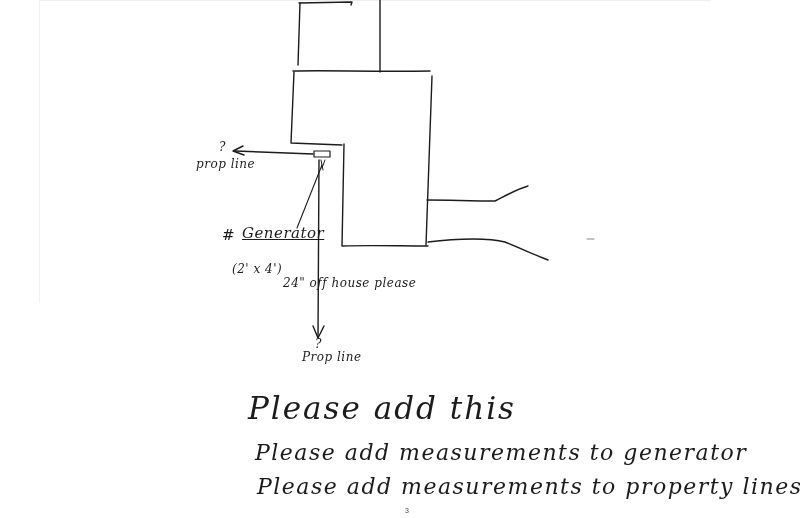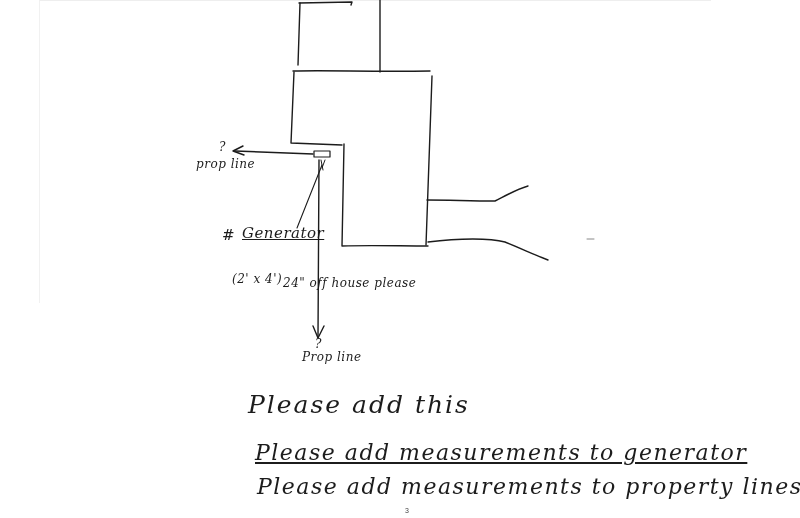--- a/index.html
+++ b/index.html
@@ -5,21 +5,21 @@
     html, body { margin: 0; padding: 0; background: #ffffff; }
     body { width: 800px; height: 518px; position: relative; overflow: hidden;
            font-family: "DejaVu Sans", sans-serif; color: #1a1a1a; }
     .page-frame { position: absolute; left: 39px; top: 0; width: 672px; height: 303px;
                   border-left: 1px solid #f1f1f1; border-top: 1px solid #eeeeee; box-sizing: border-box; }
     svg.sketch { position: absolute; left: 0; top: 0; width: 800px; height: 518px; }
     .hand { position: absolute; font-family: "DejaVu Serif", serif; font-style: italic;
             color: #1c1c1c; white-space: nowrap; letter-spacing: 0.5px; }
     .lbl-sm { font-size: 12px; }
     .lbl-md { font-size: 15px; }
-    .note-title { font-size: 25px; letter-spacing: 2px; }
+    .note-title { font-size: 31px; letter-spacing: 2px; }
     .note-line { font-size: 22px; letter-spacing: 1.5px; }
     .page-num { position: absolute; font-size: 7px; color: #444; font-family: "Liberation Sans", sans-serif; }
   </style>
 </head>
 <body>
 
 <div class="page-frame"></div>
 
 <svg class="sketch" viewBox="0 0 800 518" xmlns="http://www.w3.org/2000/svg" fill="none" stroke="#1c1c1c" stroke-width="1.4" stroke-linecap="round" stroke-linejoin="round">
 
@@ -58,24 +58,24 @@
     <path d="M319 160 L318 338"></path>
     <path d="M313 326 L318 338 L324 326"></path>
   </g>
 </svg>
 
 <span class="hand lbl-sm" style="left:219px; top:140px;">?</span>
 <span class="hand lbl-sm" style="left:196px; top:157px;">prop line</span>
 
 <span class="hand lbl-md" style="left:222px; top:226px;">#</span>
 <span class="hand lbl-md" style="left:242px; top:224px;text-decoration:underline;">Generator</span>
-<span class="hand lbl-sm" style="left:232px; top:272px;">(2' x 4')</span>
+<span class="hand lbl-sm" style="left:232px; top:262px;">(2' x 4')</span>
 
 <span class="hand lbl-sm" style="left:283px; top:276px;">24" off house please</span>
 
 <span class="hand lbl-sm" style="left:315px; top:337px;">?</span>
 <span class="hand lbl-sm" style="left:302px; top:350px;">Prop line</span>
 
 <div class="hand note-title" style="left:248px; top:390px;">Please add this</div>
-<div class="hand note-line" style="left:255px; top:440px;text-decoration:underline;">Please add measurements to generator</div>
+<div class="hand note-line" style="left:255px; top:440px;">Please add measurements to generator</div>
 <div class="hand note-line" style="left:257px; top:474px;">Please add measurements to property lines</div>
 
 <span class="page-num" style="left:405px; top:507px;">3</span>
 
 </body></html>

